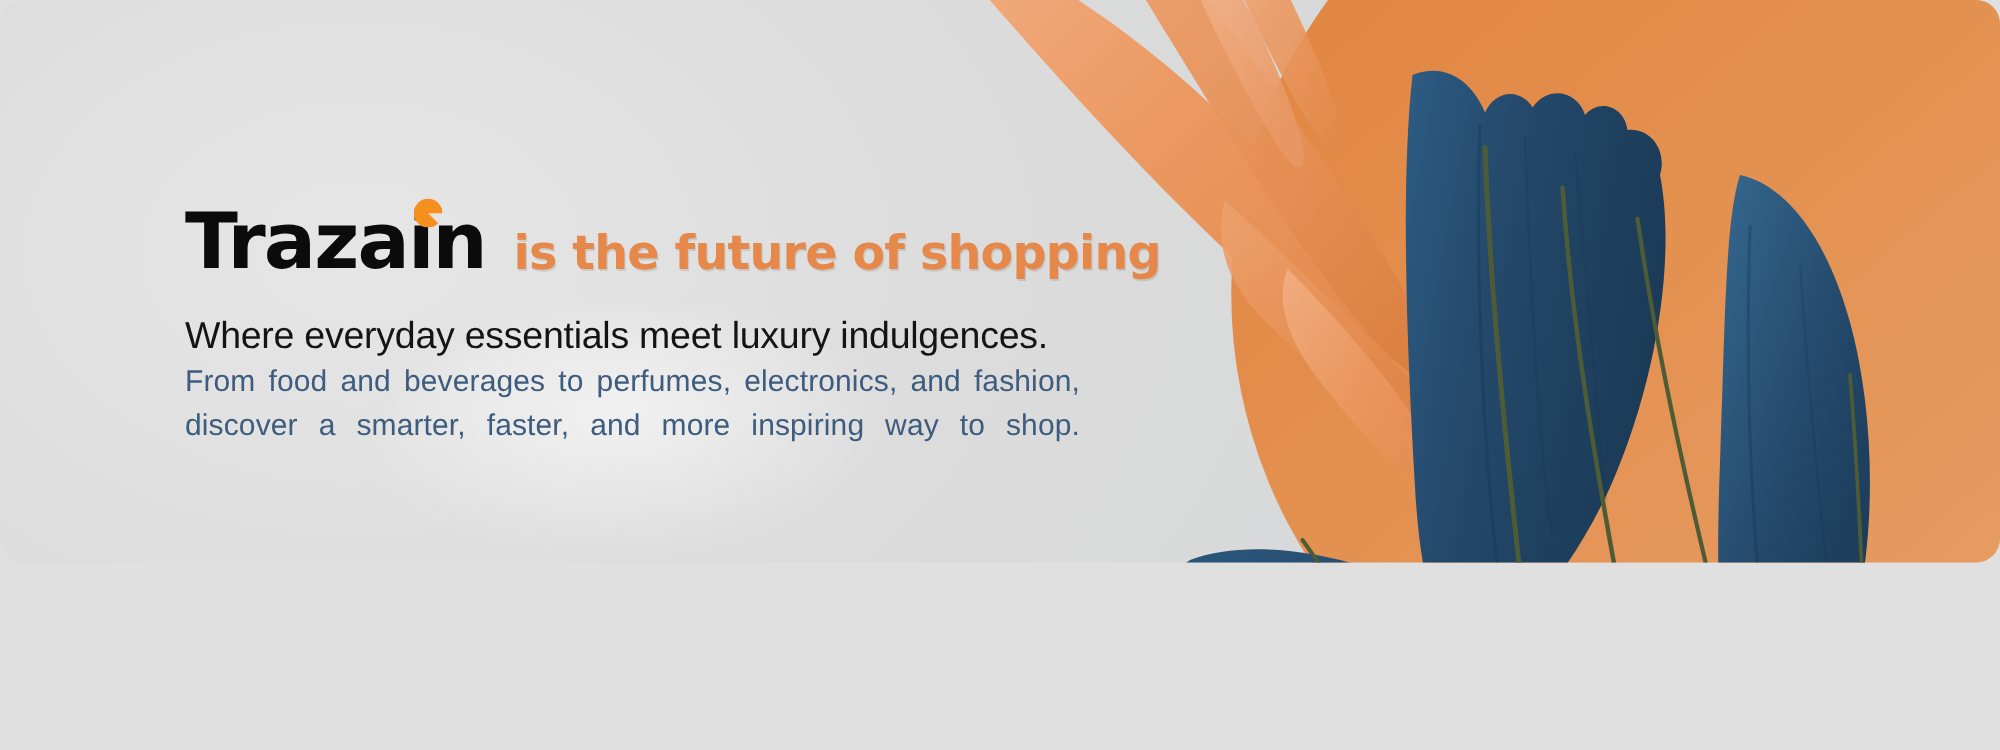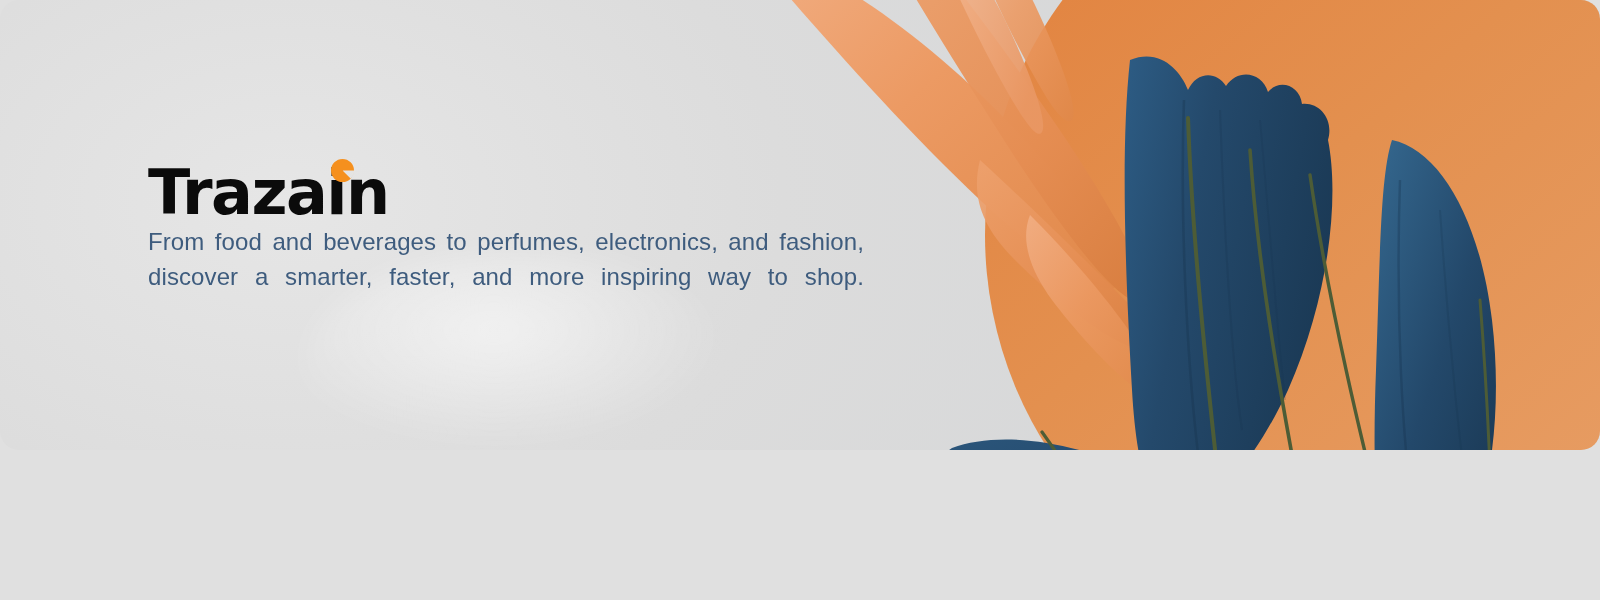--- a/index.html
+++ b/index.html
@@ -230,20 +230,22 @@
       <span class="logo">
         <span>Trazain</span>
         <span class="dot-holder">
           <svg width="23" height="23" viewBox="0 0 23 23" xmlns="http://www.w3.org/2000/svg">
             <path d="M 11.5 0 A 11.5 11.5 0 1 1 11.5 23 A 11.5 11.5 0 1 1 11.5 0 Z
                      M 11.5 11.5 L 23 11.5 A 11.5 11.5 0 0 1 19.6 19.6 Z" fill="#f5901e" fill-rule="evenodd"></path>
           </svg>
         </span>
       </span>
 
+      <span class="tagline" style="color:#e5884a;">is the future of shopping</span>
     </div>
 
+    <div class="subhead">Where everyday essentials meet luxury indulgences.</div>
 
     <p class="body-copy" style="color:#3e5c7e;">From food and beverages to perfumes, electronics, and fashion, discover a smarter, faster, and more inspiring way to shop.</p>
 
   </div>
 
 </div>
 
 </body></html>

